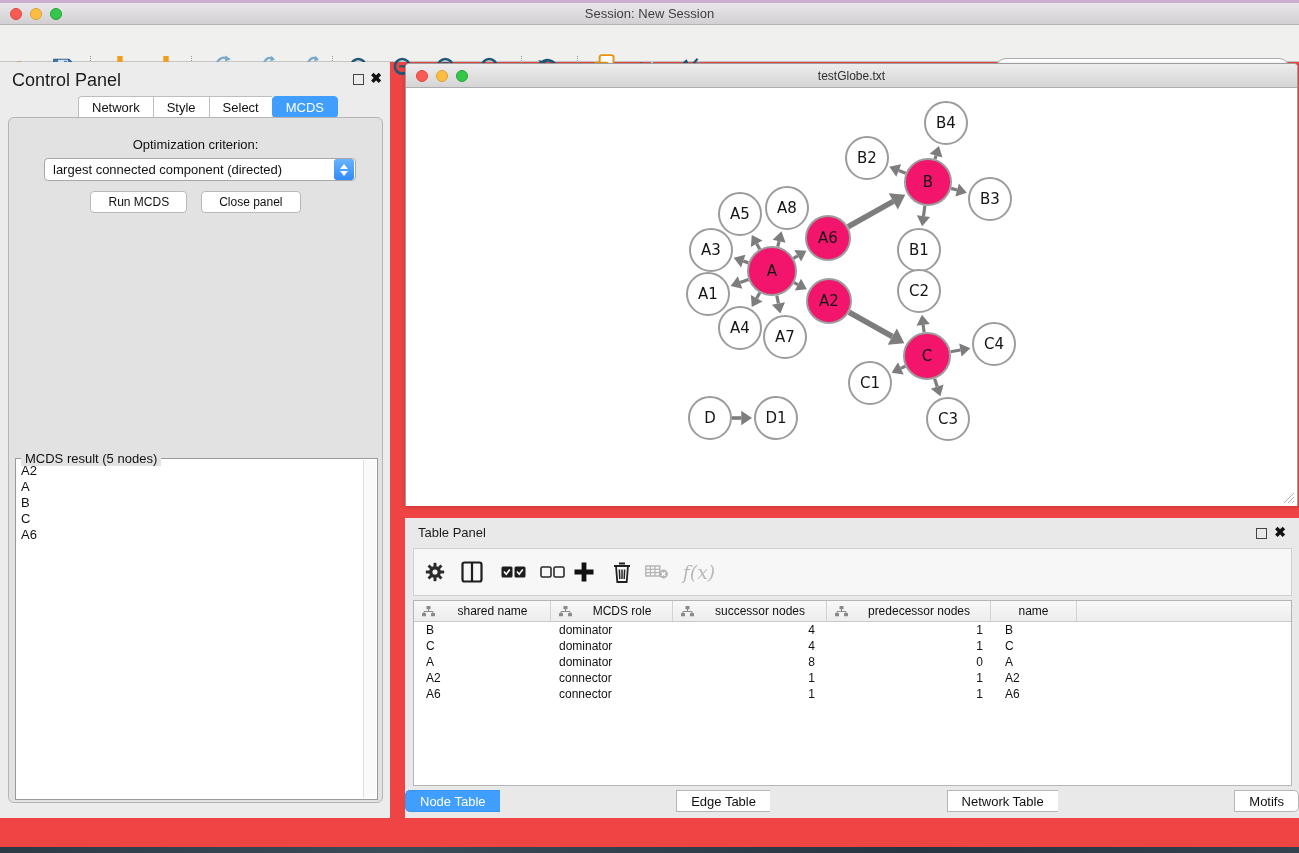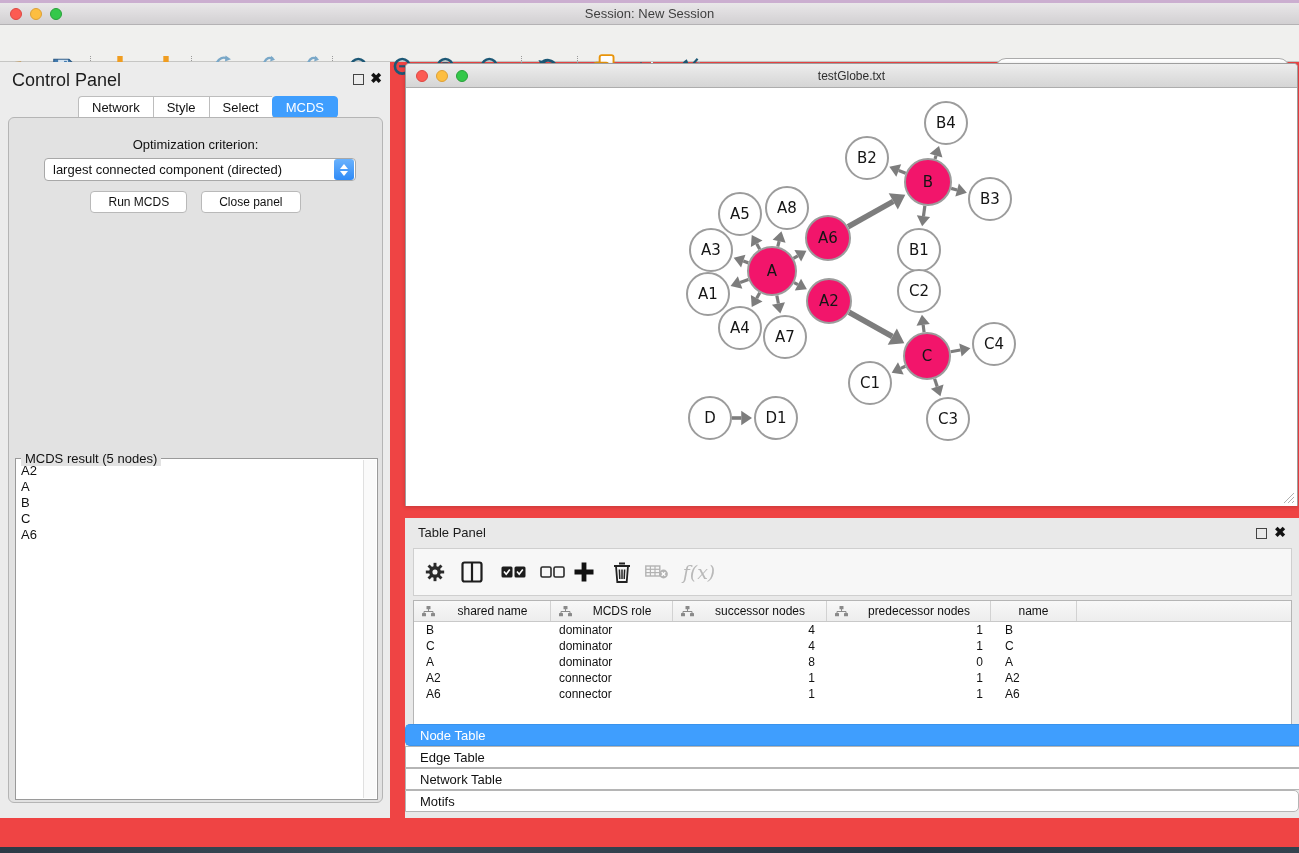--- a/index.html
+++ b/index.html
@@ -113,21 +113,21 @@
   .tp-row { display:flex; height:16px; font-size:12px; color:#111; }
   .td-cell { white-space:nowrap; overflow:hidden; line-height:16px; }
   .c0 { width:137px; } .c1 { width:122px; } .c2 { width:154px; } .c3 { width:164px; } .c4 { width:86px; }
   .cfill { flex:1; border-right:none !important; }
   .td-cell.c0 { padding-left:12px; }
   .td-cell.c1 { padding-left:8px; }
   .td-cell.c2 { text-align:right; padding-right:12px; }
   .td-cell.c3 { text-align:right; padding-right:8px; }
   .td-cell.c4 { padding-left:14px; }
 
-  .tp-tabs { position:absolute; left:0; bottom:6px; width:100%; display:flex; justify-content:flex-end;flex-direction:column; }
+  .tp-tabs { position:absolute; left:0; bottom:6px; width:100%; display:flex; justify-content:space-between; }
   .seg-tab { height:22px; padding:3px 14px; font-size:13px; background:#fff;
     border:1px solid #b5b5b5; border-right:none; color:#111; cursor:pointer; }
   .seg-tab:first-child { border-radius:5px 0 0 5px; }
   .seg-tab:last-child { border-right:1px solid #b5b5b5; border-radius:0 5px 5px 0; }
   .seg-tab.active { background:#3f9efe; color:#fff; border-color:#3a93ec; }
 
   
   .status-bar { position:absolute; left:0; top:857px; width:1299px; height:29px;
     background:#ededed; border-top:6px solid #0c4a6e; }
   .list-btn { position:absolute; left:10px; top:3px; width:27px; height:23px; background:#fff;

